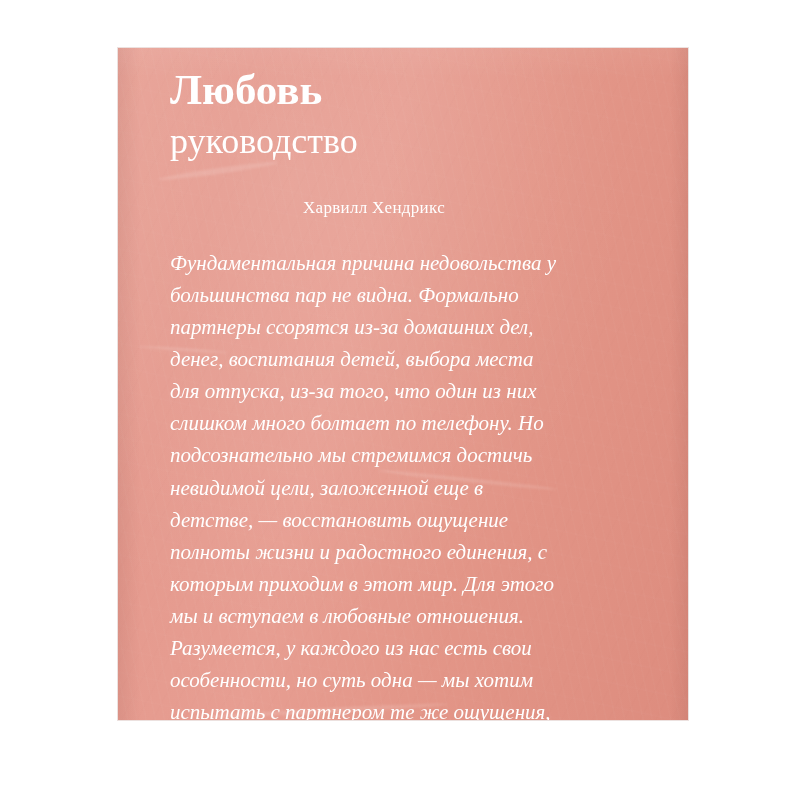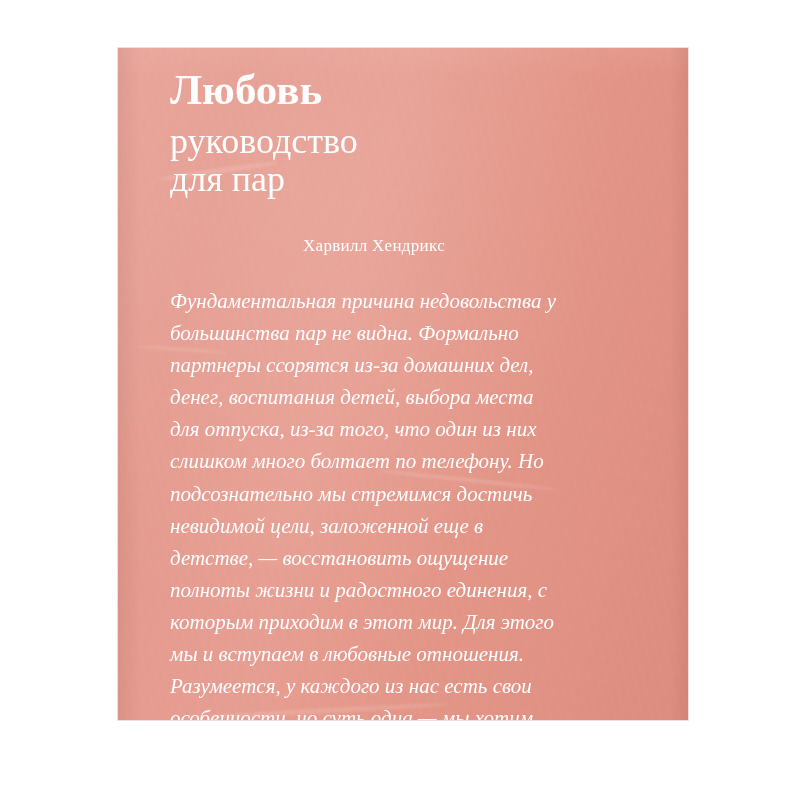--- a/index.html
+++ b/index.html
@@ -117,21 +117,20 @@
   <div class="scuff" style="left:20px; top:300px; width:90px; height:3px; transform:rotate(4deg);"></div>
   <div class="edge-shade"></div>
 
   <div class="cover-inner">
     <h1 class="title-main">
       <span class="line">Любовь</span>
     </h1>
 
     <h2 class="title-sub">
       <span class="line">руководство</span>
-      <span class="line">для пар</span>
     </h2>
 
     <div class="authors">
       <span class="author">Харвилл Хендрикс</span>
     </div>
 
     <p class="blurb">Фундаментальная причина недовольства у большинства пар не видна. Формально партнеры ссорятся из-за домашних дел, денег, воспитания детей, выбора места для отпуска, из-за того, что один из них слишком много болтает по телефону. Но подсознательно мы стремимся достичь невидимой цели, заложенной еще в детстве, — восстановить ощущение полноты жизни и радостного единения, с которым приходим в этот мир. Для этого мы и вступаем в любовные отношения. Разумеется, у каждого из нас есть свои особенности, но суть одна — мы хотим испытать с партнером те же ощущения, что давали родители: «Послушай, я хочу, чтобы ты удовлетворил эмоциональные потребности, которые я вынес из детства».</p>
   </div>
 </div>
 

